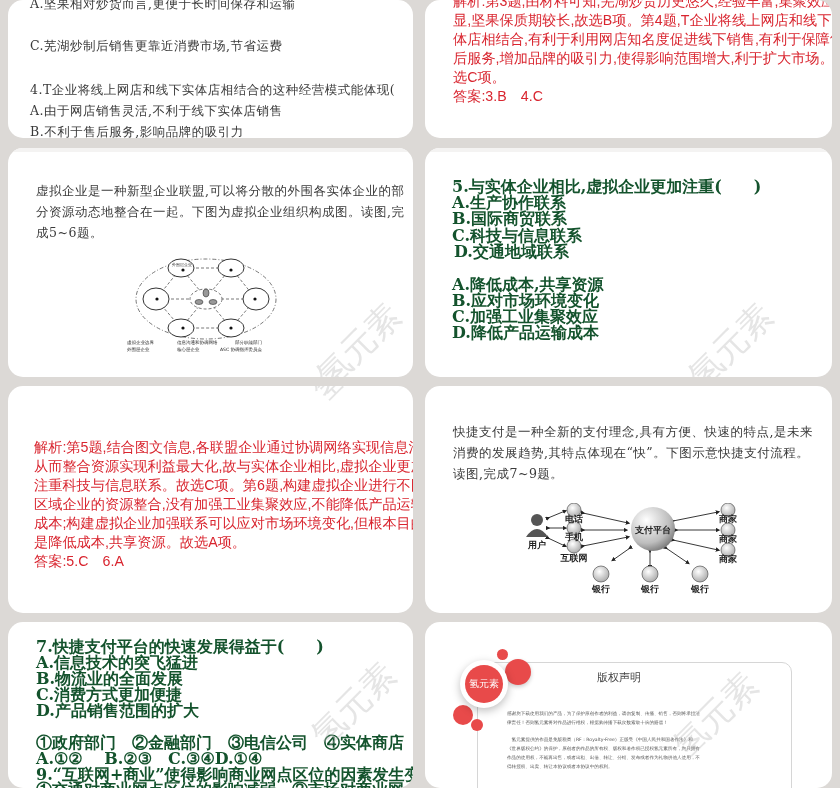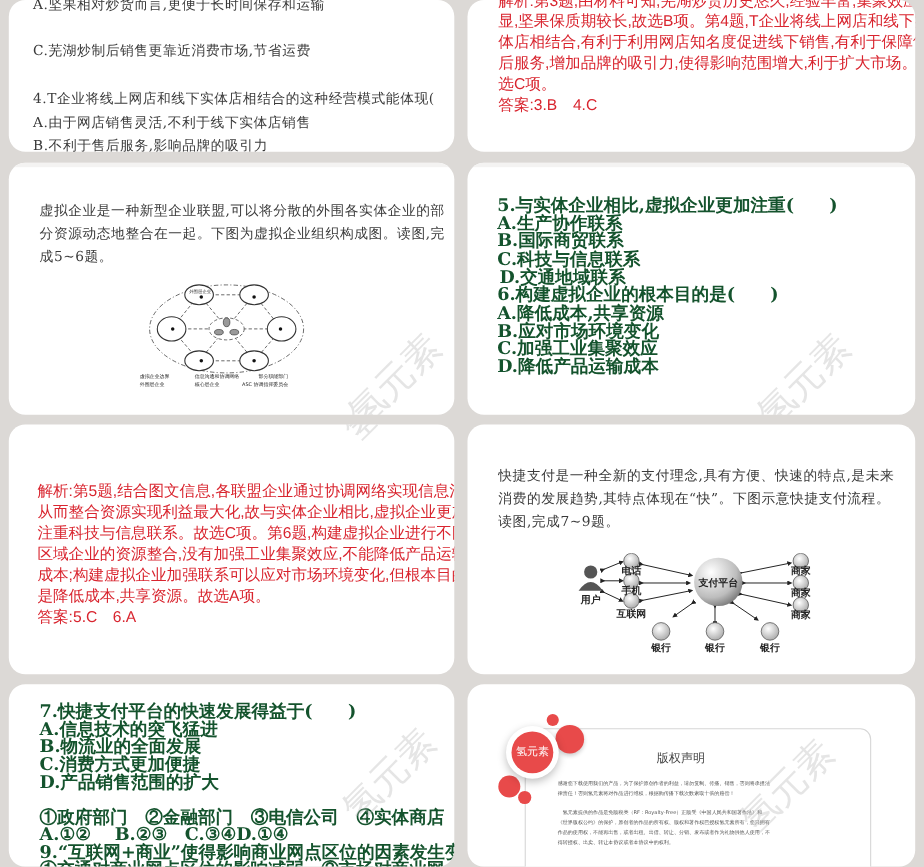--- a/index.html
+++ b/index.html
@@ -82,21 +82,20 @@
   <div class="watermark" style="left:300px; top:175px;">氢元素</div>
 </div>
 
 <div class="slide" style="left:425px; top:148px; width:407px; height:229px;">
   <div class="topline"></div>
   <div class="q bold" style="left:27px; top:31px;">5.与实体企业相比,虚拟企业更加注重(　　)</div>
   <div class="q bold" style="left:27px; top:47px;">A.生产协作联系</div>
   <div class="q bold" style="left:27px; top:63px;">B.国际商贸联系</div>
   <div class="q bold" style="left:27px; top:80px;">C.科技与信息联系</div>
   <div class="q bold" style="left:29px; top:96px;">D.交通地域联系</div>
-  <div class="q bold" style="left:27px; top:112px;">6.构建虚拟企业的根本目的是(　　)</div>
   <div class="q bold" style="left:27px; top:129px;">A.降低成本,共享资源</div>
   <div class="q bold" style="left:27px; top:145px;">B.应对市场环境变化</div>
   <div class="q bold" style="left:27px; top:161px;">C.加强工业集聚效应</div>
   <div class="q bold" style="left:27px; top:177px;">D.降低产品运输成本</div>
   <div class="watermark" style="left:255px; top:175px;">氢元素</div>
 </div>
 
 <div class="slide" style="left:8px; top:386px; width:405px; height:227px;">
   <div class="red" style="left:26px; top:52px;">解析:第5题,结合图文信息,各联盟企业通过协调网络实现信息沟通,</div>
   <div class="red" style="left:26px; top:71px;">从而整合资源实现利益最大化,故与实体企业相比,虚拟企业更加</div>
@@ -187,21 +186,21 @@
 
 <div class="slide" style="left:425px; top:622px; width:407px; height:166px;">
   <div style="position:absolute; left:52px; top:40px; width:313px; height:140px; border:1px solid #d6d6d6; border-radius:10px; background:#fff;"></div>
   <div style="position:absolute; left:72px; top:27px; width:11px; height:11px; border-radius:50%; background:#e84a4a;"></div>
   <div style="position:absolute; left:80px; top:37px; width:26px; height:26px; border-radius:50%; background:#e84a4a; box-shadow:0 2px 4px rgba(0,0,0,0.2);"></div>
   <div style="position:absolute; left:28px; top:83px; width:20px; height:20px; border-radius:50%; background:#e84a4a;"></div>
   <div style="position:absolute; left:46px; top:97px; width:12px; height:12px; border-radius:50%; background:#e84a4a;"></div>
   <div style="position:absolute; left:35px; top:38px; width:48px; height:48px; border-radius:50%; background:#fff; box-shadow:0 3px 8px rgba(0,0,0,0.25);">
     <div style="position:absolute; left:5px; top:5px; width:38px; height:38px; border-radius:50%; background:#e84a4a; color:#fff; font-family:'DejaVu Sans',sans-serif; font-size:10px; line-height:38px; text-align:center;">氢元素</div>
   </div>
-  <div style="position:absolute; left:0; width:388px; top:60px; text-align:center; font-family:Liberation Serif, serif; font-size:11px; color:#444;">版权声明</div>
+  <div style="position:absolute; left:0; width:388px; top:48px; text-align:center; font-family:Liberation Serif, serif; font-size:11px; color:#444;">版权声明</div>
   <div style="position:absolute; left:82px; top:87px; font-family:'DejaVu Sans',sans-serif; font-size:4.6px; line-height:9px; color:#555; white-space:nowrap;">
     <div>感谢您下载使用我们的产品，为了保护原创作者的利益，请勿复制、传播、销售，否则将承担法</div>
     <div>律责任！否则氢元素将对作品进行维权，根据购传播下载次数索取十倍的赔偿！</div>
   </div>
   <div style="position:absolute; left:82px; top:113px; font-family:'DejaVu Sans',sans-serif; font-size:4.6px; line-height:9px; color:#555; white-space:nowrap;">
     <div>　氢元素提供的作品是免版税类（RF：Royalty-Free）正版受《中国人民共和国著作法》和</div>
     <div>《世界版权公约》的保护，原创者的作品的所有权、版权和著作权已授权氢元素所有，您只拥有</div>
     <div>作品的使用权，不能再出售，或者出租、出借、转让、分销、发布或者作为礼物供他人使用，不</div>
     <div>得转授权、出卖、转让本协议或者本协议中的权利。</div>
   </div>

